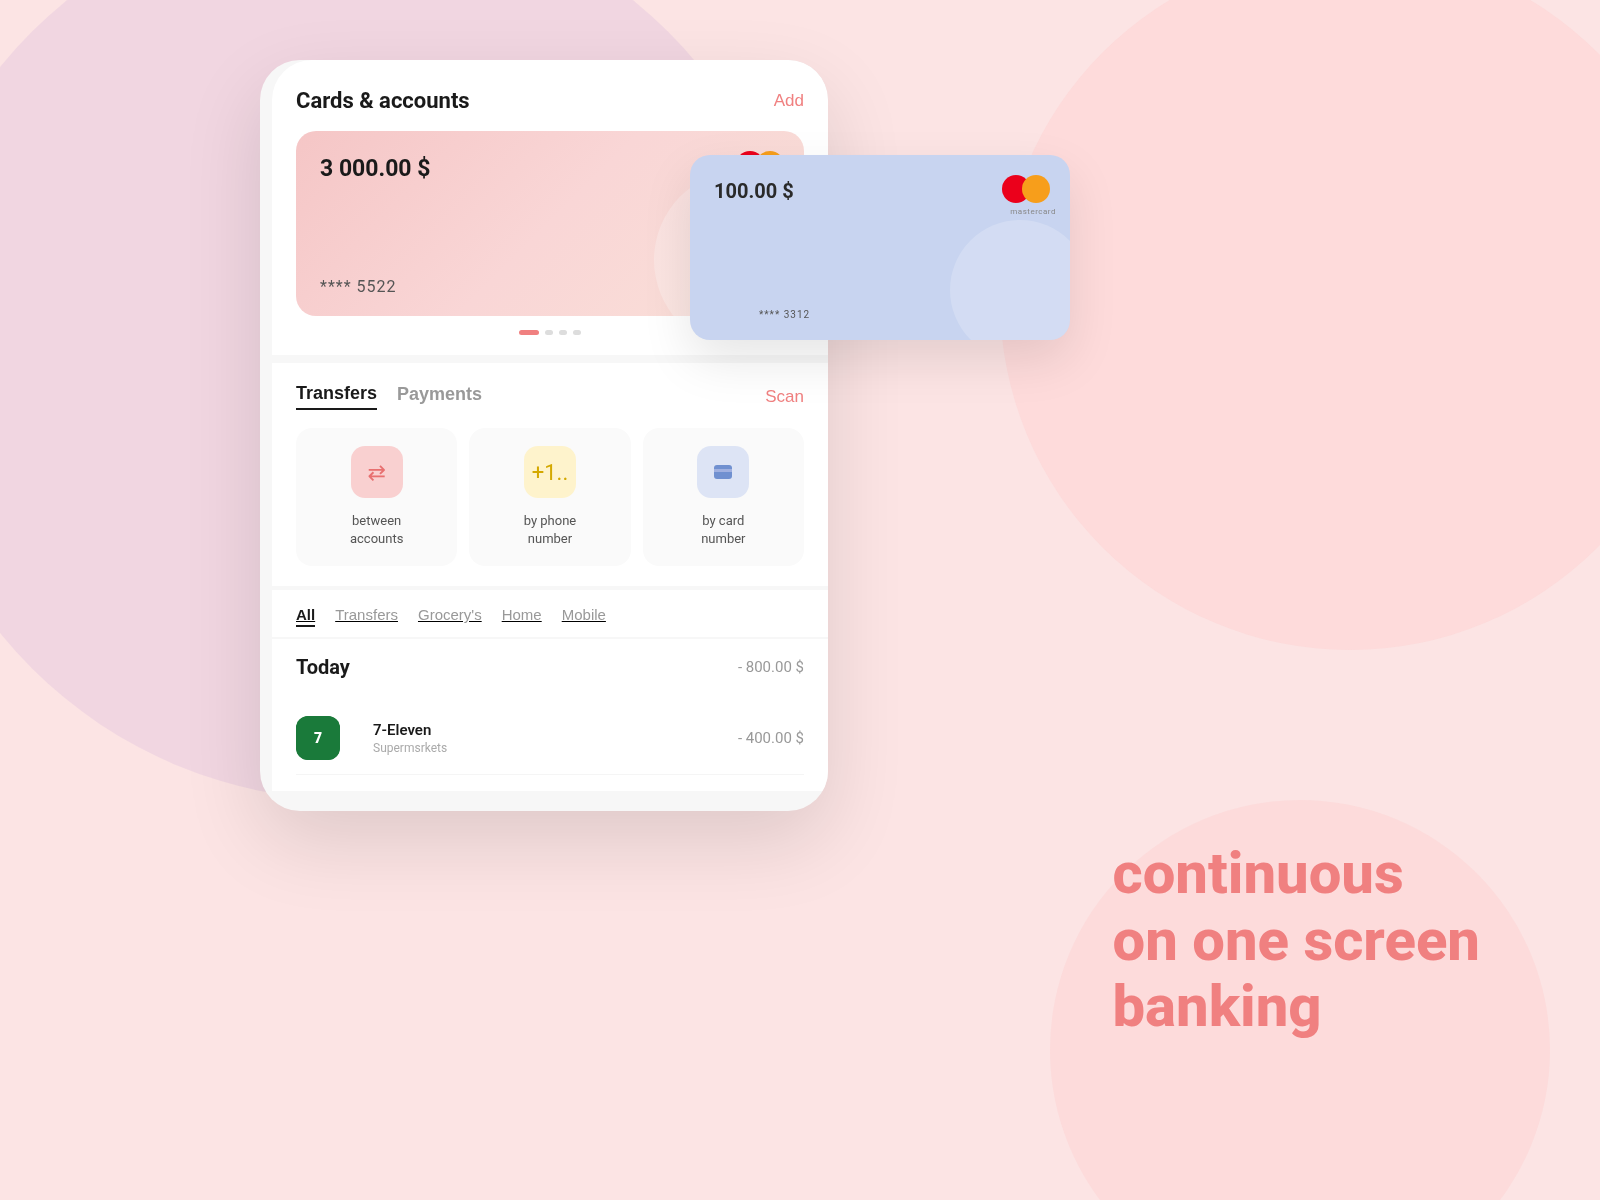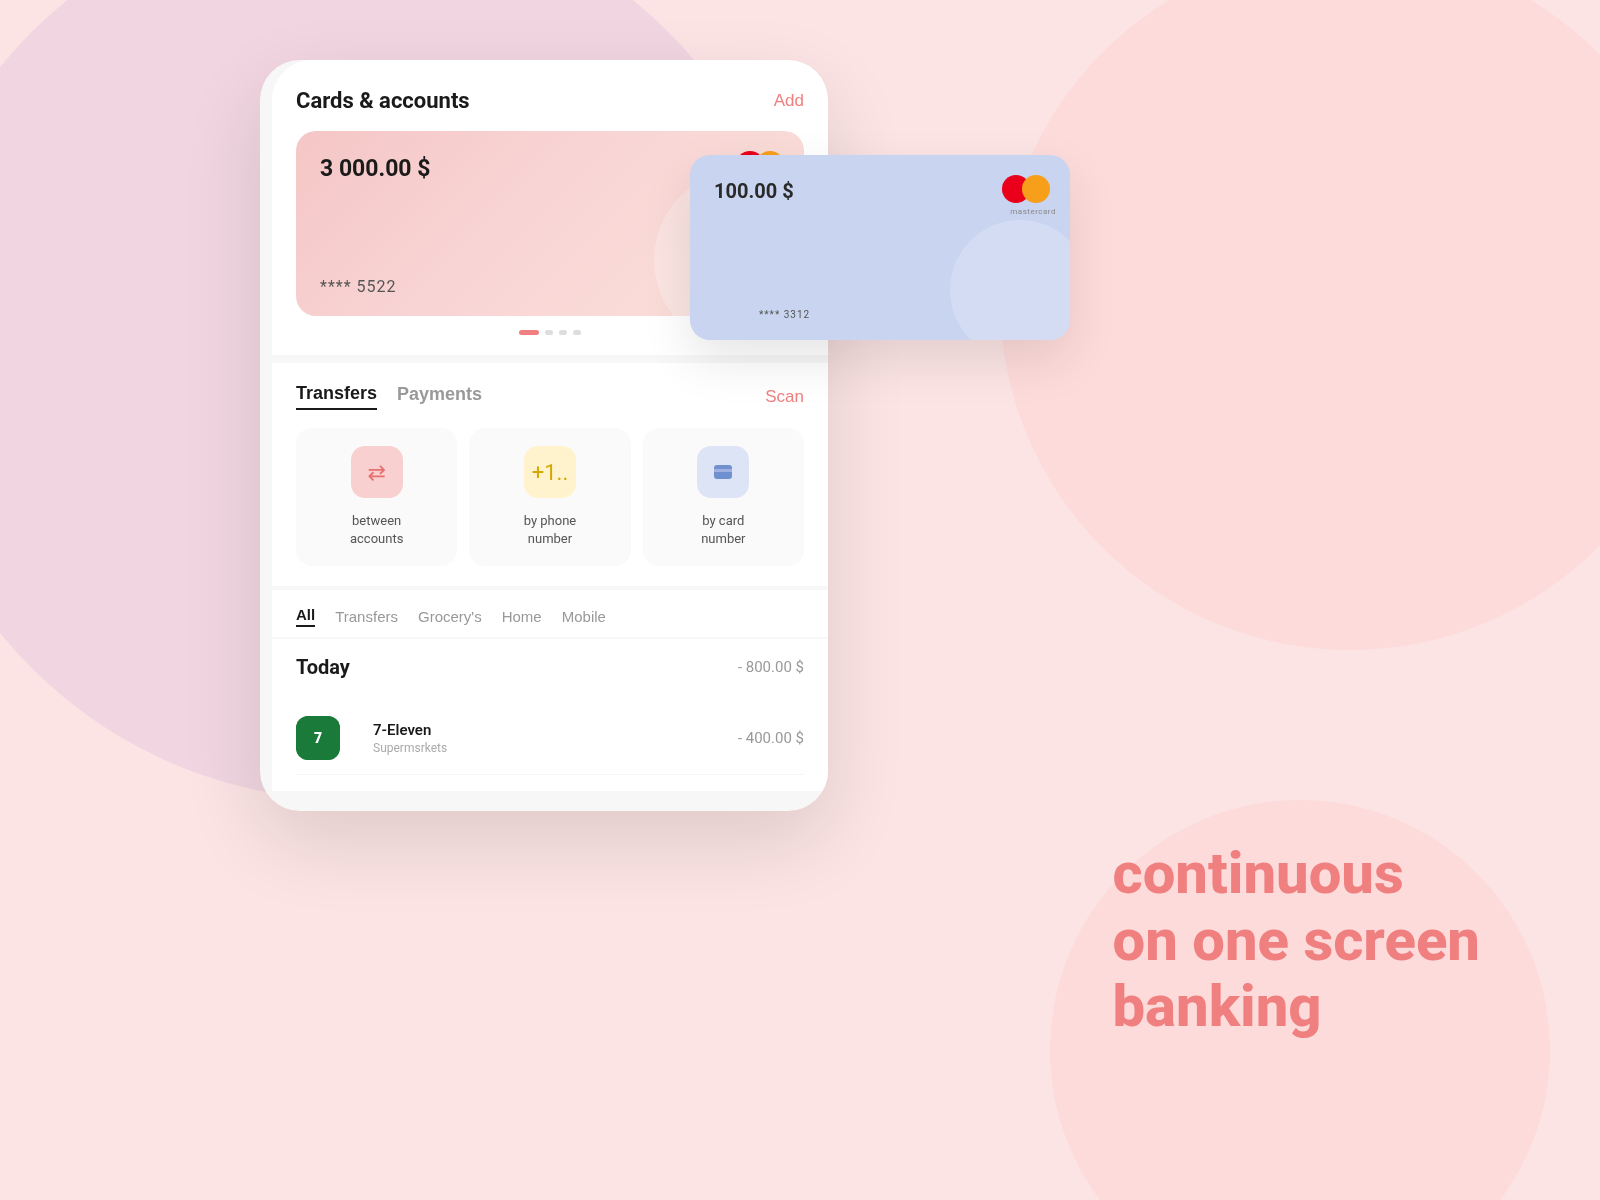--- a/index.html
+++ b/index.html
@@ -245,21 +245,22 @@
 
     
     .filter-section {
       background: #fff;
       padding: 16px 24px 10px;
       margin-top: 4px;
     }
     .filter-tabs {
       display: flex;
       gap: 20px;
-      align-items: flex-end;
+      align-items: flex-start;
+      text-decoration: underline;
     }
     .filter-tab {
       font-size: 15px;
       color: #999;
       cursor: pointer;
       background: none;
       border: none;
       padding-bottom: 2px;
     }
     .filter-tab.active {

